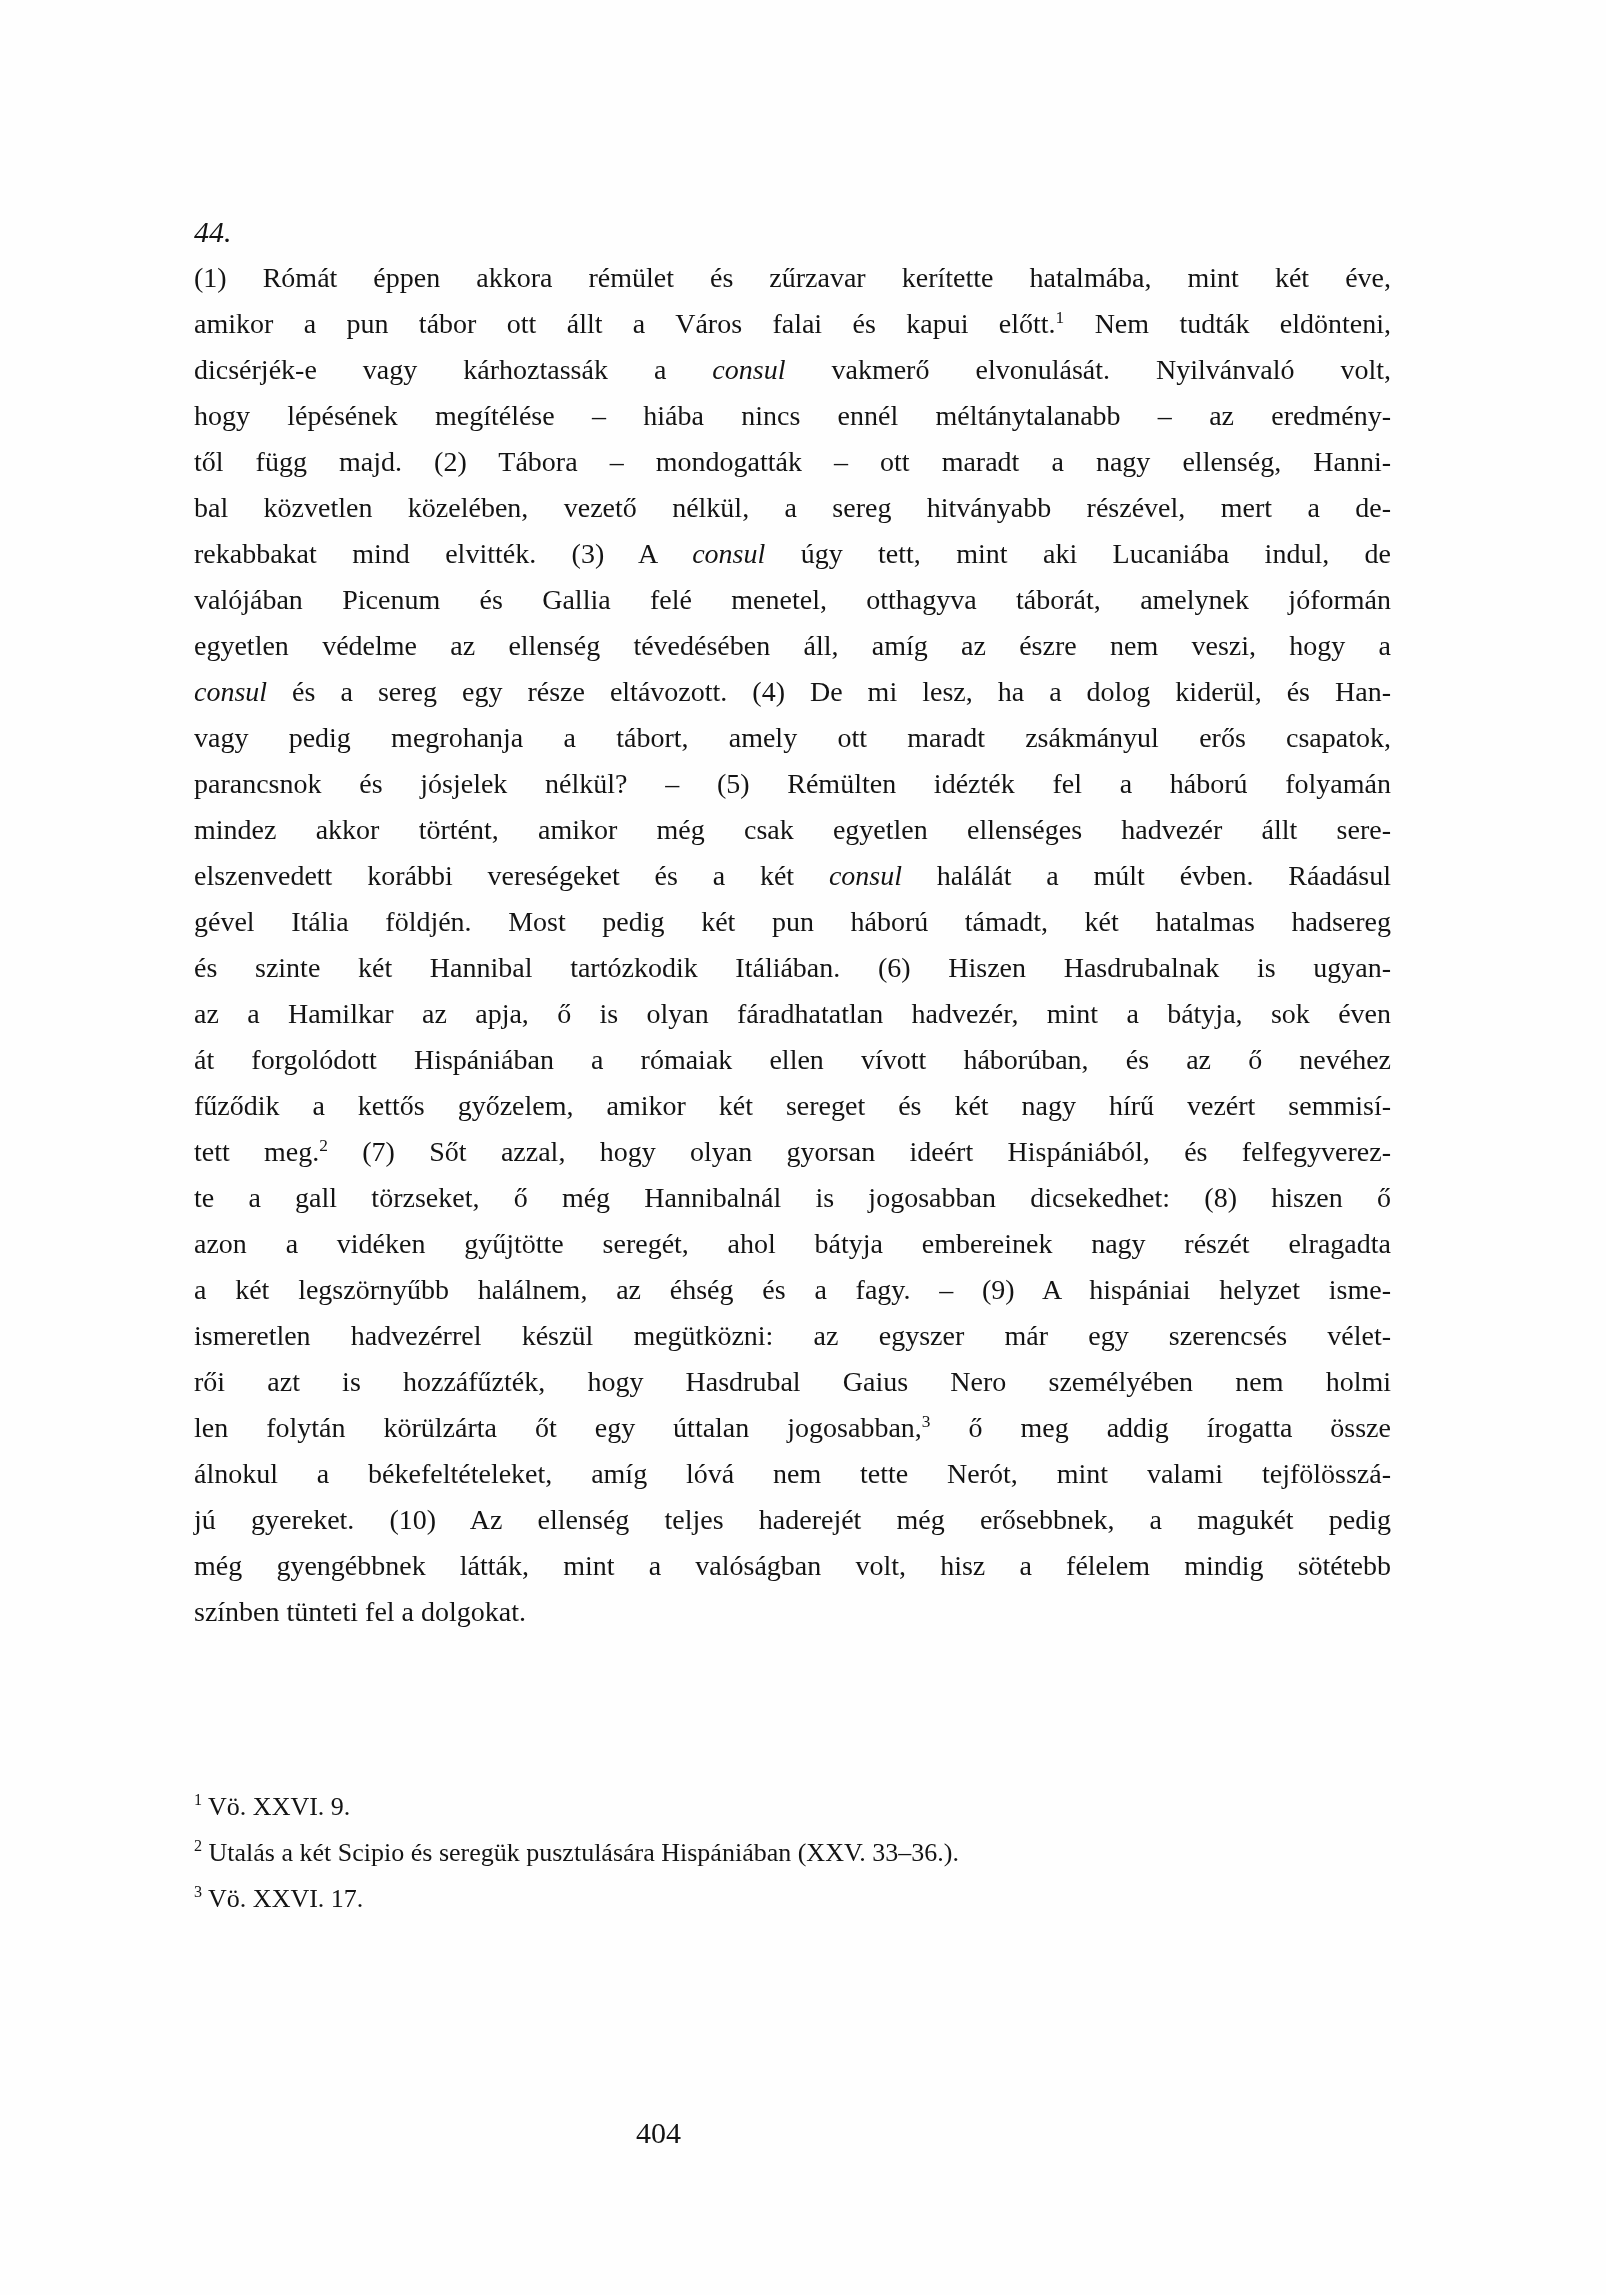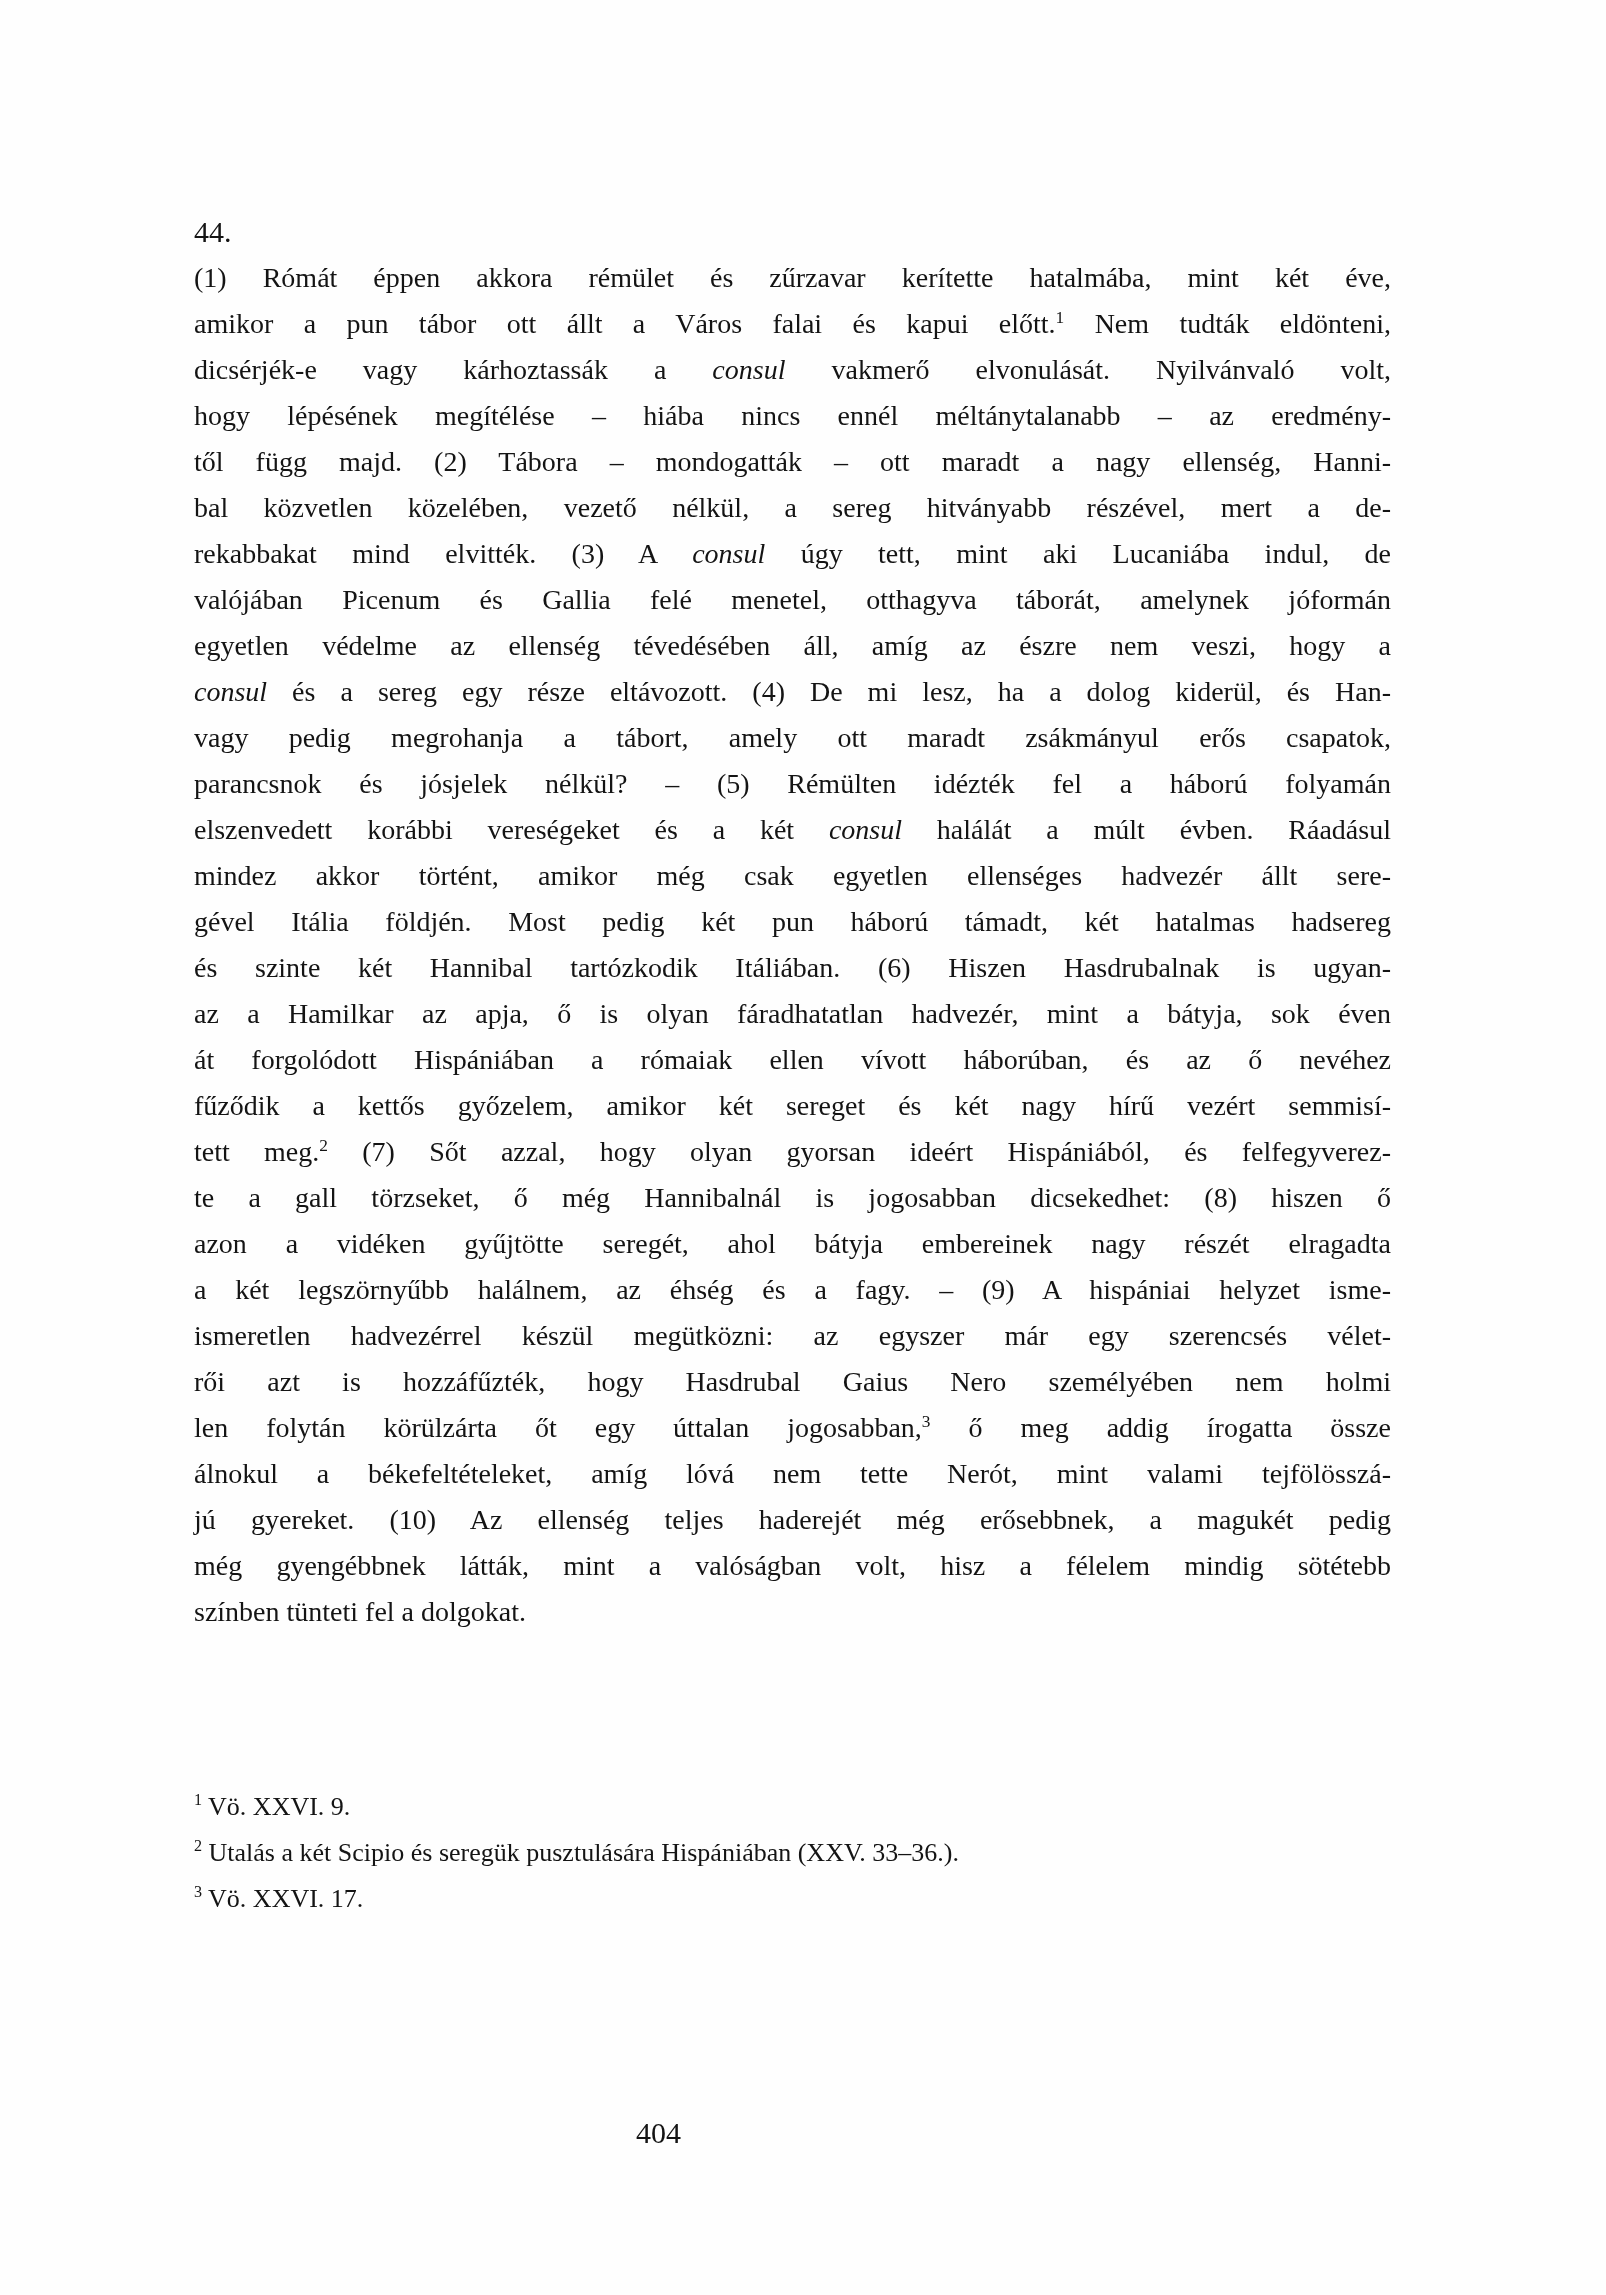--- a/index.html
+++ b/index.html
@@ -15,20 +15,21 @@
   .text-block {
     position: absolute;
     left: 194px;
     top: 209px;
     width: 1197px;
   }
   .heading {
     font-size: 30px;
     line-height: 46px;
     text-align: left;
+    font-style: italic;
   }
   .paragraph .line {
     font-size: 28px;
     line-height: 46px;
     text-align: justify;
     text-align-last: justify;
     text-justify: inter-word;
     white-space: normal;
   }
   .paragraph .line.last {
@@ -73,22 +74,22 @@
         <div class="line"><span>dicsérjék-e vagy kárhoztassák a </span><i>consul</i><span> vakmerő elvonulását. Nyilvánvaló volt,</span></div>
         <div class="line"><span>hogy lépésének megítélése – hiába nincs ennél méltánytalanabb – az eredmény-</span></div>
         <div class="line"><span>től függ majd. (2) Tábora – mondogatták – ott maradt a nagy ellenség, Hanni-</span></div>
         <div class="line"><span>bal közvetlen közelében, vezető nélkül, a sereg hitványabb részével, mert a de-</span></div>
         <div class="line"><span>rekabbakat mind elvitték. (3) A </span><i>consul</i><span> úgy tett, mint aki Lucaniába indul, de</span></div>
         <div class="line"><span>valójában Picenum és Gallia felé menetel, otthagyva táborát, amelynek jóformán</span></div>
         <div class="line"><span>egyetlen védelme az ellenség tévedésében áll, amíg az észre nem veszi, hogy a</span></div>
         <div class="line"><i>consul</i><span> és a sereg egy része eltávozott. (4) De mi lesz, ha a dolog kiderül, és Han-</span></div>
         <div class="line"><span>vagy pedig megrohanja a tábort, amely ott maradt zsákmányul erős csapatok,</span></div>
         <div class="line"><span>parancsnok és jósjelek nélkül? – (5) Rémülten idézték fel a háború folyamán</span></div>
+        <div class="line"><span>mindez akkor történt, amikor még csak egyetlen ellenséges hadvezér állt sere-</span></div>
         <div class="line"><span>elszenvedett korábbi vereségeket és a két </span><i>consul</i><span> halálát a múlt évben. Ráadásul</span></div>
-        <div class="line"><span>mindez akkor történt, amikor még csak egyetlen ellenséges hadvezér állt sere-</span></div>
         <div class="line"><span>gével Itália földjén. Most pedig két pun háború támadt, két hatalmas hadsereg</span></div>
         <div class="line"><span>és szinte két Hannibal tartózkodik Itáliában. (6) Hiszen Hasdrubalnak is ugyan-</span></div>
         <div class="line"><span>az a Hamilkar az apja, ő is olyan fáradhatatlan hadvezér, mint a bátyja, sok éven</span></div>
         <div class="line"><span>át forgolódott Hispániában a rómaiak ellen vívott háborúban, és az ő nevéhez</span></div>
         <div class="line"><span>fűződik a kettős győzelem, amikor két sereget és két nagy hírű vezért semmisí-</span></div>
         <div class="line"><span>tett meg.</span><sup>2</sup><span> (7) Sőt azzal, hogy olyan gyorsan ideért Hispániából, és felfegyverez-</span></div>
         <div class="line"><span>te a gall törzseket, ő még Hannibalnál is jogosabban dicsekedhet: (8) hiszen ő</span></div>
         <div class="line"><span>azon a vidéken gyűjtötte seregét, ahol bátyja embereinek nagy részét elragadta</span></div>
         <div class="line"><span>a két legszörnyűbb halálnem, az éhség és a fagy. – (9) A hispániai helyzet isme-</span></div>
         <div class="line"><span>ismeretlen hadvezérrel készül megütközni: az egyszer már egy szerencsés vélet-</span></div>

